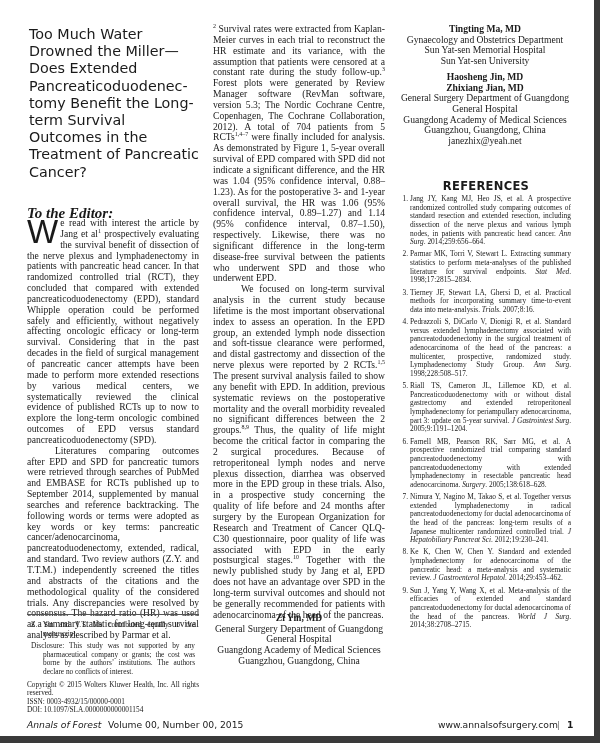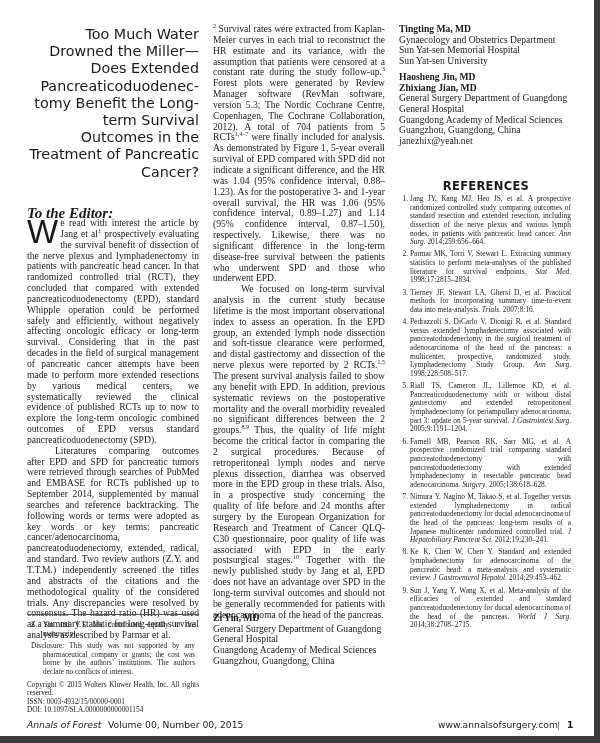--- a/index.html
+++ b/index.html
@@ -1,32 +1,32 @@
 <!DOCTYPE html>
 <html><head>
 <meta charset="utf-8">
 <style>
   html, body { margin:0; padding:0; }
   body { width:600px; height:743px; background:#ffffff; overflow:hidden; position:relative; }
   .page { position:absolute; left:0; top:0; width:594px; height:736px; background:#fff; border-right:6px solid #3a3a3a; border-bottom:7px solid #3a3a3a; box-sizing:content-box; }
   .serif { font-family:"Liberation Serif","DejaVu Serif",serif; color:#1a1a1a; }
   .sans { font-family:"DejaVu Sans","Liberation Sans",sans-serif; color:#1a1a1a; }
-  .title { position:absolute; left:29px; top:26px; width:170px; font-size:14.3px; line-height:17.2px; text-align:right; font-weight:normal; margin:0; }
+  .title { position:absolute; left:29px; top:26px; width:170px; font-size:14.3px; line-height:17.2px; text-align:left; font-weight:normal; margin:0; }
   .to-editor { position:absolute; left:27px; top:205px; font-size:15px; font-weight:bold; font-style:italic; margin:0; }
   .body-text { font-size:9.6px; line-height:10.85px; text-align:justify; margin:0; hyphens:manual; }
   .p1 { position:absolute; left:27px; top:218px; width:172px; }
   .dropcap { float:left; font-size:33px; line-height:26px; margin:1px 2px -2px 0; font-family:"Liberation Sans",sans-serif; font-weight:normal; }
   .indent { text-indent:28px; }
   sup { font-size:6px; line-height:0; vertical-align:super; }
   .p2 { position:absolute; left:213px; top:24px; width:172px; }
   .footnote-rule { position:absolute; left:27px; top:614px; width:172px; height:0; border-top:1px solid #555; }
   .footnotes { position:absolute; left:27px; top:617px; width:172px; font-size:7.3px; line-height:8.6px; }
   .fn { margin:4px; padding-left:12px; text-indent:-12px; text-align:justify; }
   .fn-plain { margin:0; text-align:justify; }
-  .sig { text-align:left; font-size:9.6px; line-height:10.7px; margin:0; }
+  .sig { text-align:center; font-size:9.6px; line-height:10.7px; margin:0; }
   .sig b { font-weight:bold; }
   .sig-ziyin { position:absolute; left:213px; top:613px; width:172px; }
   .authors { position:absolute; left:399px; top:24px; width:172px; }
   .authors .gap { height:5px; }
   .refs-head { position:absolute; left:399px; top:178px; width:172px; text-align:center; font-size:11.5px; font-weight:bold; letter-spacing:0.3px; margin:1px; }
   .refs { position:absolute; left:399px; top:195px; width:172px; font-size:7.4px; line-height:8.65px; margin:0; padding:0; list-style:none; }
   .refs li { position:relative; padding-left:11px; margin-bottom:3.5px; text-align:justify; }
   .refs li .num { position:absolute; left:0; top:0; width:9px; text-align:right; }
   .refs li.two .num { left:-3px; width:12px; }
   .footer { position:absolute; top:719px; font-size:9.2px; }

